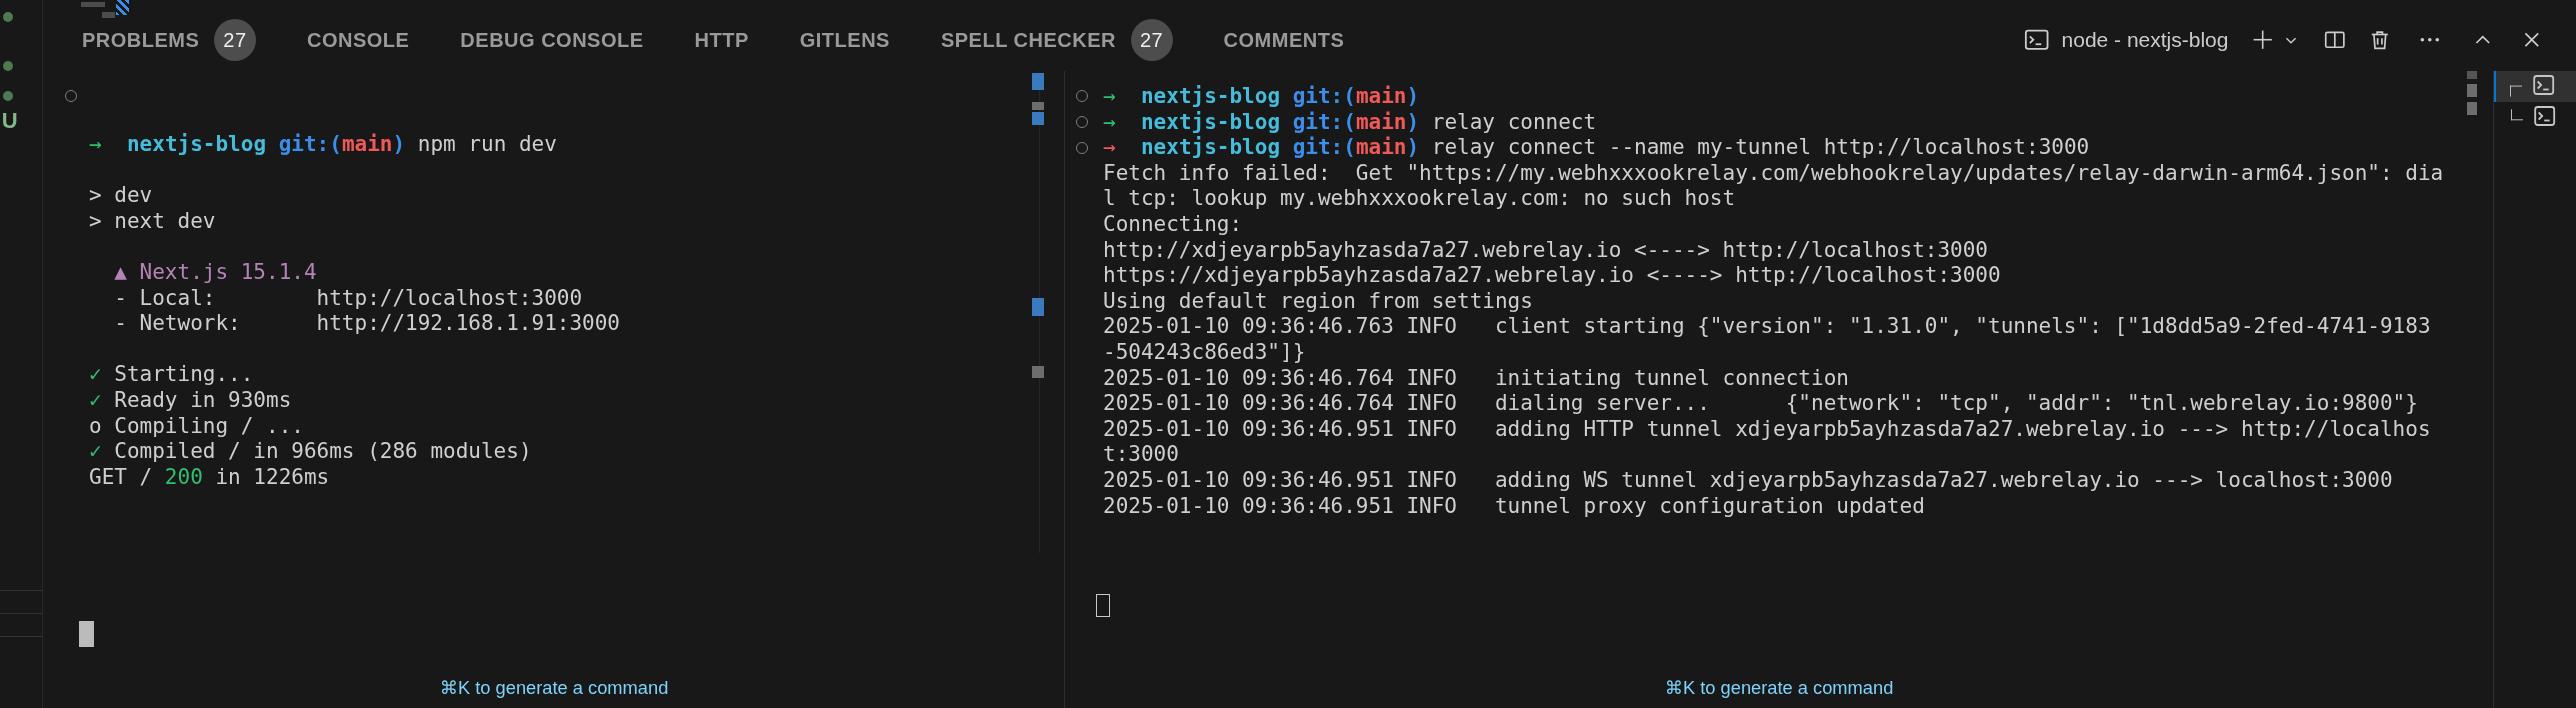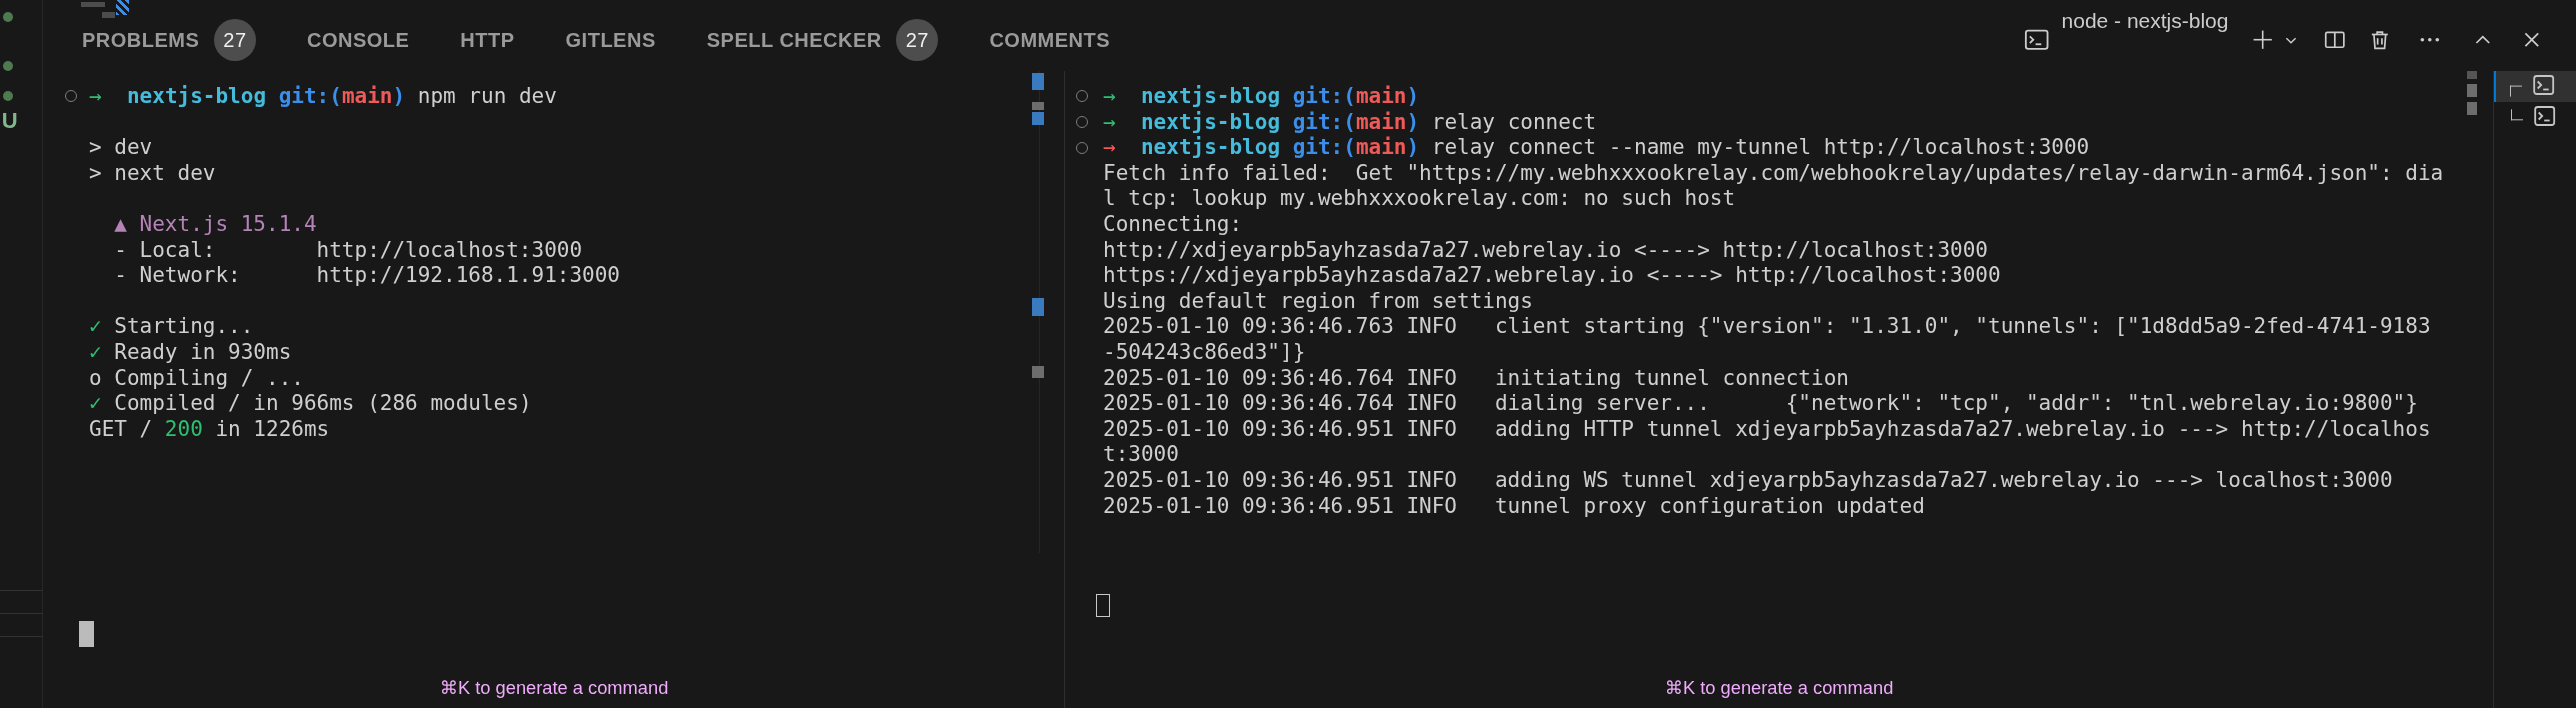--- a/index.html
+++ b/index.html
@@ -21,47 +21,47 @@
 
   
   .tabbar { position:absolute; left:43px; top:0; right:0; height:71px; display:flex; align-items:stretch;
             padding-left:39px; }
   .tab { display:flex; align-items:center; gap:14.6px; margin-right:51px; cursor:pointer;
          font-size:20px; font-weight:600; letter-spacing:0.5px; color:#9a9a9a; border-bottom:2.7px solid transparent;
          padding-top:11px; white-space:nowrap; }
   .tab.active { color:#e8e8e8; border-bottom-color:#0078d4; }
   .badge { display:inline-flex; align-items:center; justify-content:center; min-width:42px; height:42px;
            border-radius:21px; background:#4d4d4d; color:#f0f0f0; font-size:20px; font-weight:400; }
-  .controls { margin-left:auto; display:flex; padding-right:31px; padding-top:9.1px; }
+  .controls { margin-left:auto; display:flex; align-items:center; padding-right:31px; padding-top:9.1px; }
   .controls svg { display:block; }
   .ctl { display:flex; align-items:center; justify-content:center; cursor:pointer; color:#cccccc; }
   .term-label { color:#cccccc; font-size:21px; margin:0 7.3px 0 11px; white-space:nowrap; }
 
   
   .pane { position:absolute; top:73px; bottom:36px; overflow:hidden; }
   #pane-left  { left:43px;  width:1021px; }
   #pane-right { left:1065px; width:1428px; }
   .tlines { position:absolute; top:11px; left:0; right:0;
             font-family:"DejaVu Sans Mono", monospace; font-size:21px; line-height:25.6px;
             color:#cfcfcf; white-space:pre; }
-  #pane-left  .tlines { padding-left:46px; }
+  #pane-left  .tlines { padding-left:46px;margin-top:48px; }
   #pane-right .tlines { padding-left:38px; }
   .deco { position:absolute; width:12px; height:12px; border:1.8px solid #7d7d7d; border-radius:50%; }
   #pane-left  .deco { left:22px; }
   #pane-right .deco { left:11px; }
 
   .cursor-solid { position:absolute; left:79px; top:621px; width:14.6px; height:25.6px; background:#bbbbbb; }
   .cursor-hollow { position:absolute; width:13.7px; height:23px; border:1.8px solid #c8c8c8; }
 
   
   .vline { position:absolute; top:71px; bottom:0; width:0.9px; background:#2e2e2e; }
   .rmark { position:absolute; }
 
   
-  .hint { position:absolute; top:677px; text-align:center; font-size:18.3px; color:#f0abfc; }
+  .hint { position:absolute; top:677px; text-align:center; font-size:18.3px; color:#7dd3fc; }
   #hint-left { left:43px; width:1022px; }
   #hint-right { left:1065px; width:1428px; }
 
   
   .ttabs { position:absolute; left:2494px; top:71px; right:0; }
   .ttab-row { height:31px; display:flex; align-items:center; gap:8.2px; padding-left:16.5px; cursor:pointer; }
   .ttab-row.selected { background:#313132; border-left:2.7px solid #0078d4; padding-left:13.7px; }
   .glyph { width:12px; height:11px; border-color:#bdbdbd; }
   .g-top { border-left:1.8px solid #bdbdbd; border-top:1.8px solid #bdbdbd; transform:translateY(4.6px); }
   .g-bottom { border-left:1.8px solid #bdbdbd; border-bottom:1.8px solid #bdbdbd; transform:translateY(-2.7px); }
@@ -86,20 +86,23 @@
   <div class="frag-blue"></div>
 
   <div class="tabbar">
     <div id="tabs-holder" style="display:flex">
         <div class="tab">
           <span>PROBLEMS</span>
           <span class="badge">27</span>
         </div>
         <div class="tab">
           <span>CONSOLE</span>
+        </div>
+        <div class="tab">
+          <span>DEBUG CONSOLE</span>
         </div>
         <div class="tab">
           <span>HTTP</span>
         </div>
         <div class="tab">
           <span>GITLENS</span>
         </div>
         <div class="tab">
           <span>SPELL CHECKER</span>
           <span class="badge">27</span>

